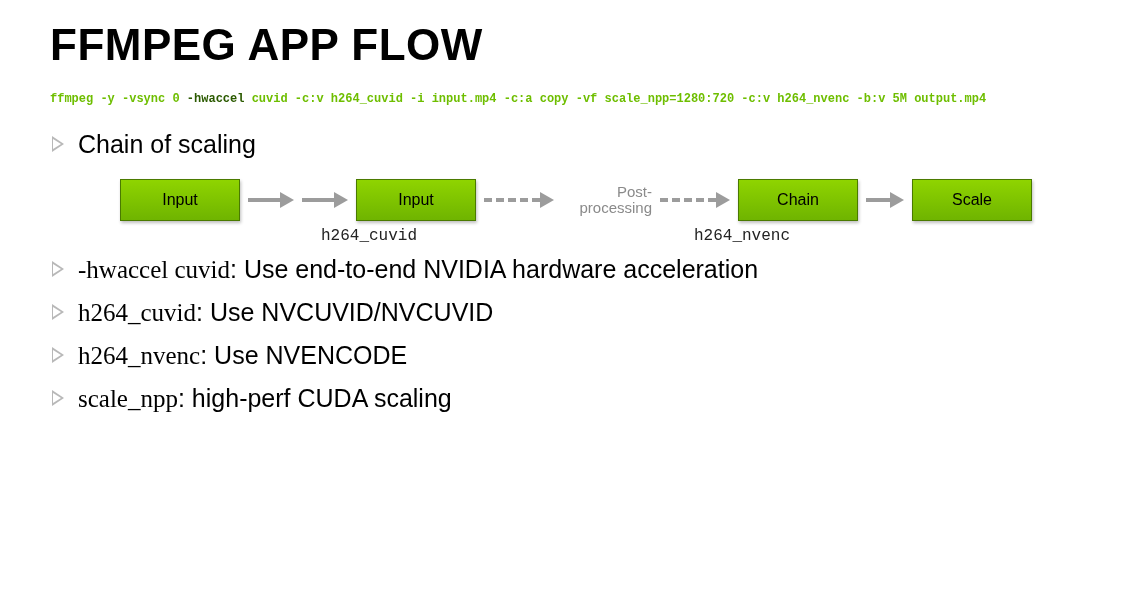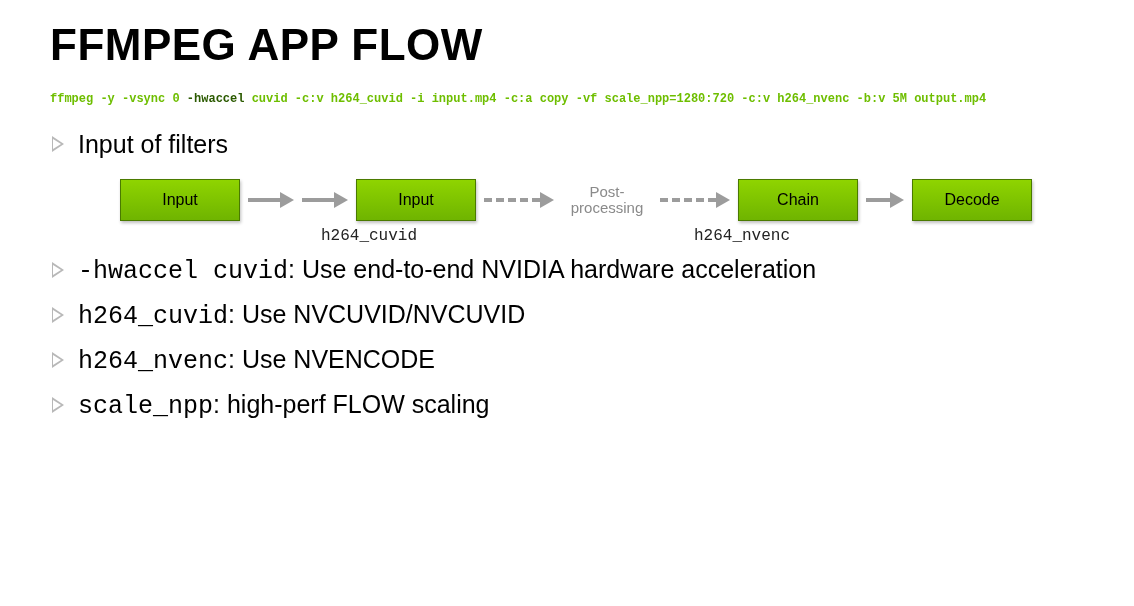--- a/index.html
+++ b/index.html
@@ -45,21 +45,21 @@
   .chev::after {
     content:"";
     position:absolute;
     left:-11px; top:-5px;
     width:0; height:0;
     border-top:5px solid transparent;
     border-bottom:5px solid transparent;
     border-left:8px solid #fff;
   }
   .bullet-text { font-size:25px; }
-  .bullet-text .mono { font-family:Liberation Mono, monospace; font-size:25px; }
+  .bullet-text .mono { font-family:Liberation Serif, serif; font-size:25px; }
   .flow-wrap { margin:20px 0 8px 70px; }
   .flow { display:flex; align-items:center; gap:8px; }
   .node {
     width:120px; height:42px;
     display:flex; align-items:center; justify-content:center;
     font-size:16px; color:#000;
     background:linear-gradient(#8fd400,#6fb400);
     border:1px solid #4a7a00;
     box-shadow:1px 2px 3px rgba(0,0,0,0.25);
   }
@@ -72,21 +72,21 @@
     border-top:4px dashed #9c9c9c;
     height:0;
   }
   .conn-head {
     width:0; height:0;
     border-top:8px solid transparent;
     border-bottom:8px solid transparent;
     border-left:14px solid #9c9c9c;
   }
   .post-stack {
-    display:flex; flex-direction:column; align-items:center;
+    display:flex; flex-direction:column; align-items:flex-end;
     color:#8a8a8a; font-size:15px; line-height:1.05;
     width:90px;
   }
   .captions {
     display:flex;
     margin-top:6px;
     font-family:"Courier New", monospace;
     font-size:16px;
     color:#222;
   }
@@ -96,21 +96,21 @@
 <body>
 
 <div class="title">FFMPEG APP FLOW</div>
 
 <div class="cmd">
   <span>ffmpeg -y -vsync 0 </span><span class="dark">-hwaccel</span><span> cuvid -c:v h264_cuvid -i input.mp4 -c:a copy -vf scale_npp=1280:720 -c:v h264_nvenc -b:v 5M output.mp4</span>
 </div>
 
 <div class="bullet-row">
   <span class="chev"></span>
-  <span class="bullet-text">Input of filters</span>
+  <span class="bullet-text">Chain of scaling</span>
 </div>
 
 <div class="flow-wrap">
   <div class="flow">
     <div class="node">Input</div>
     <div class="conn">
         <div class="conn-line" style="width:32px"></div>
         <div class="conn-head"></div>
       </div>
     <div class="conn">
@@ -128,21 +128,21 @@
     </div>
     <div class="conn">
         <div class="conn-line dashed" style="width:56px"></div>
         <div class="conn-head"></div>
       </div>
     <div class="node">Chain</div>
     <div class="conn">
         <div class="conn-line" style="width:24px"></div>
         <div class="conn-head"></div>
       </div>
-    <div class="node">Decode</div>
+    <div class="node">Scale</div>
   </div>
   <div class="captions">
     <span class="cap-spacer" style="width:166px"></span>
     <span style="width:166px;text-align:center">h264_cuvid</span>
     <span class="cap-spacer" style="width:210px"></span>
     <span style="width:160px;text-align:center">h264_nvenc</span>
   </div>
 </div>
 
 <div class="bullet-row big">
@@ -162,15 +162,15 @@
 <div class="bullet-row big">
   <span class="chev"></span>
   <span class="bullet-text">
     <span class="mono">h264_nvenc</span><span>: Use NVENCODE</span>
   </span>
 </div>
 
 <div class="bullet-row big">
   <span class="chev"></span>
   <span class="bullet-text">
-    <span class="mono">scale_npp</span><span>: high-perf FLOW scaling</span>
+    <span class="mono">scale_npp</span><span>: high-perf CUDA scaling</span>
   </span>
 </div>
 
 </body></html>

